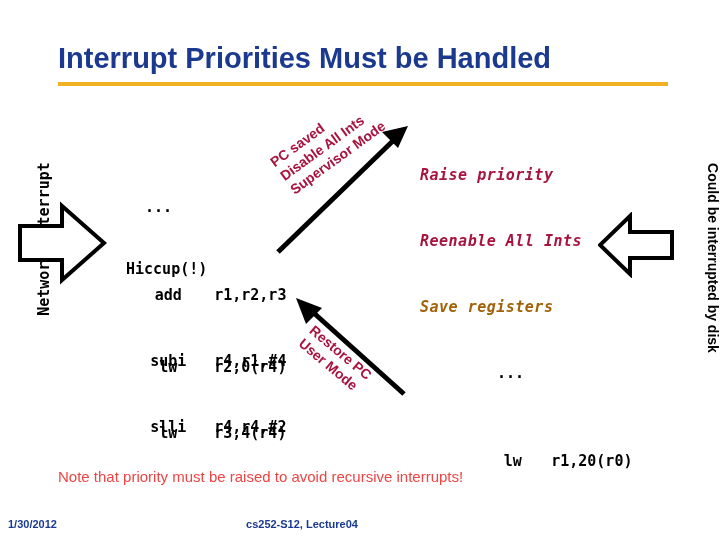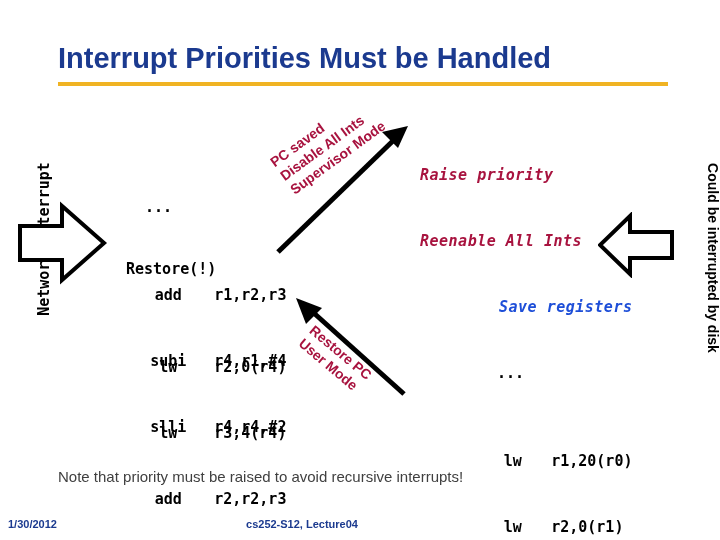--- a/index.html
+++ b/index.html
@@ -98,21 +98,21 @@
   #user-code-b { left: 68px; top: 290px; }
   #user-code-b .mn { width: 92px; }
 
   #handler { left: 420px; top: 120px; }
   #handler .mn { width: 77px; }
   #handler .row.state {
     font-style: italic;
     letter-spacing: 0.5px;
   }
   .st-red  { color: #a8133f; }
-  #handler .st-blue { color: #1d4ed8; text-align: right; }
+  #handler .st-blue { color: #a16207; }
   .dots { display: block; height: 22px; text-indent: 77px; }
 
   
   .annot {
     position: absolute;
     font-family: "Liberation Sans", sans-serif;
     font-size: 14px;
     font-weight: bold;
     color: #a8133f;
     white-space: nowrap;
@@ -134,21 +134,21 @@
   }
   .diag-line { position: absolute; }
 
   
   #note {
     position: absolute;
     left: 58px;
     top: 468px;
     font-family: "Liberation Sans", sans-serif;
     font-size: 15px;
-    color: #404040;
+    color: #ef4444;
     white-space: nowrap;
   }
   .footer {
     position: absolute;
     top: 518px;
     font-family: "Liberation Sans", sans-serif;
     font-size: 11px;
     font-weight: bold;
     color: #1b3a8f;
     white-space: nowrap;
@@ -201,49 +201,43 @@
       <span class="mn">add</span><span class="op">r1,r2,r3</span>
     </span>
     <span class="row">
       <span class="mn">subi</span><span class="op">r4,r1,#4</span>
     </span>
     <span class="row">
       <span class="mn">slli</span><span class="op">r4,r4,#2</span>
     </span>
   </div>
 
-  <div id="hiccup" class="code">Restore(!)</div>
+  <div id="hiccup" class="code">Hiccup(!)</div>
 
   <div id="user-code-b" class="code">
     <span class="row">
       <span class="mn">lw</span><span class="op">r2,0(r4)</span>
     </span>
     <span class="row">
       <span class="mn">lw</span><span class="op">r3,4(r4)</span>
-    </span>
-    <span class="row">
-      <span class="mn">add</span><span class="op">r2,r2,r3</span>
     </span>
     <span class="row">
       
     </span>
     
   </div>
 
   <div id="handler" class="code">
     <span class="row state st-red">Raise priority</span>
     <span class="row state st-red">Reenable All Ints</span>
     <span class="row state st-blue">Save registers</span>
     <span class="dots">...</span>
     <span class="row">
       <span class="mn">lw</span><span class="op">r1,20(r0)</span>
     </span>
-    <span class="row">
-      <span class="mn">lw</span><span class="op">r2,0(r1)</span>
-    </span>
     
     
     
     
     
     
     
     
   </div>
 

